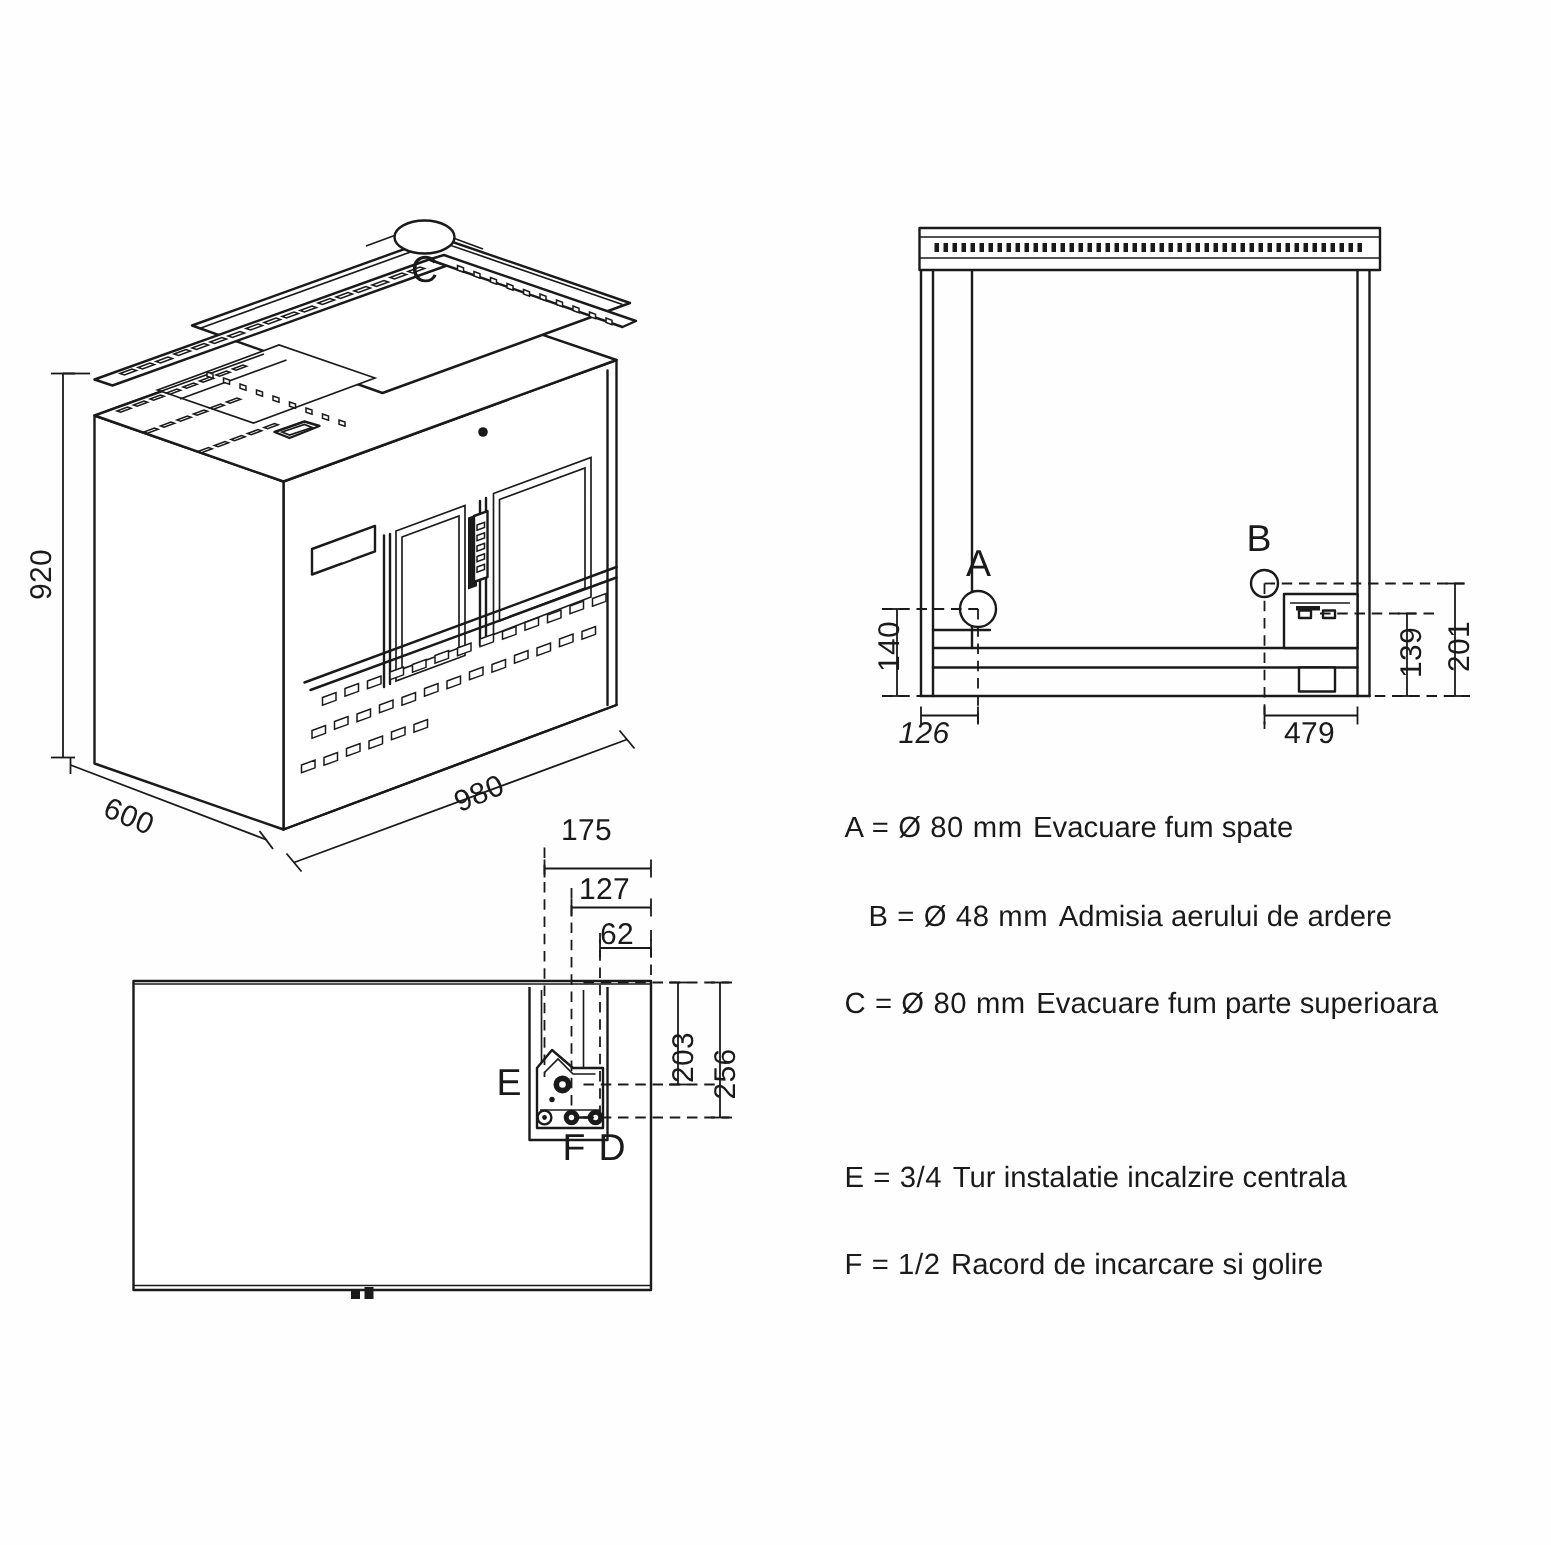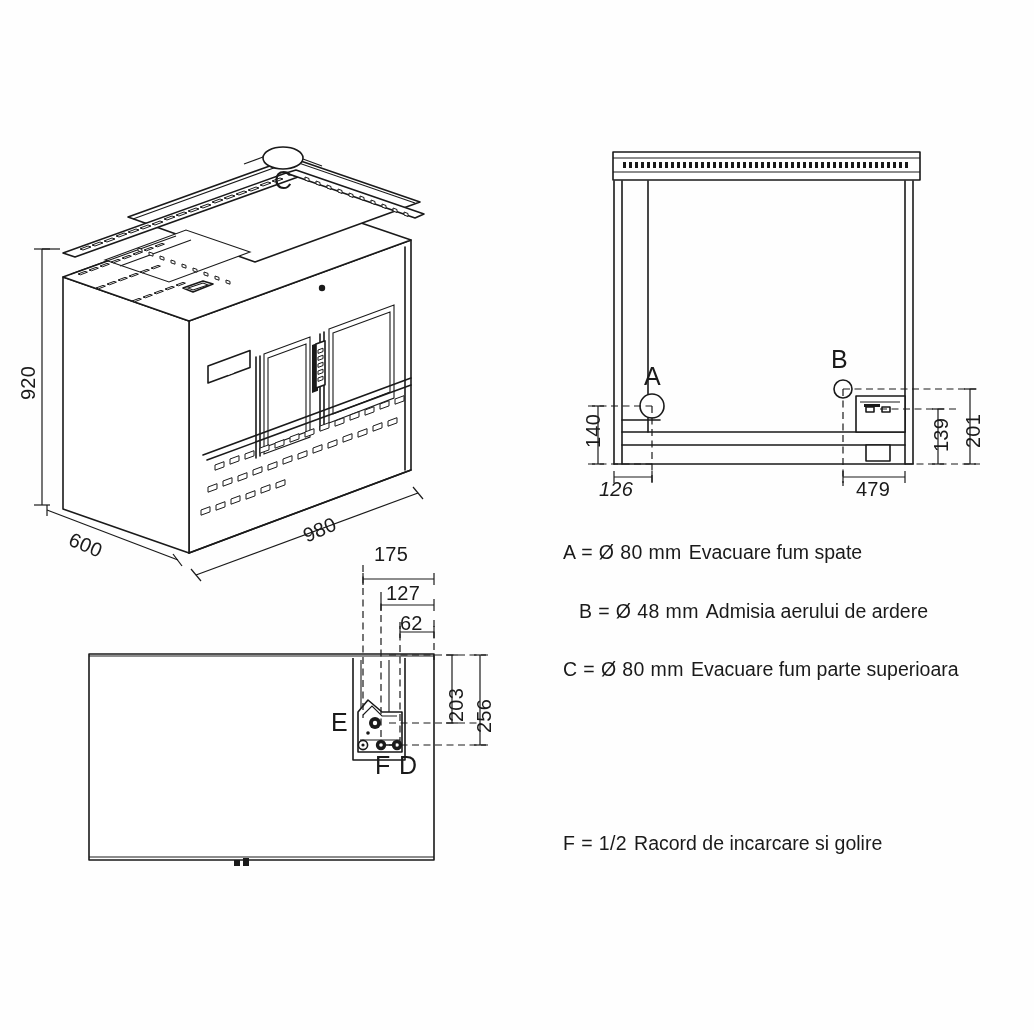--- a/index.html
+++ b/index.html
@@ -460,17 +460,20 @@
 
   <div class="legend-row" style="left:563px; top:541px;">
     <span class="key">A = Ø 80 mm</span><span class="desc">Evacuare fum spate</span>
   </div>
   <div class="legend-row" style="left:563px; top:600px;margin-left:16px;">
     <span class="key">B = Ø 48 mm</span><span class="desc">Admisia aerului de ardere</span>
   </div>
   <div class="legend-row" style="left:563px; top:658px;">
     <span class="key">C = Ø 80 mm</span><span class="desc">Evacuare fum parte superioara</span>
   </div>
+  <div class="legend-row" style="left:563px; top:774px;">
+    <span class="key">E = 3/4</span><span class="desc">Tur instalatie incalzire centrala</span>
+  </div>
   <div class="legend-row" style="left:563px; top:832px;">
     <span class="key">F = 1/2</span><span class="desc">Racord de incarcare si golire</span>
   </div>
 
 </div>
 
 </body></html>

